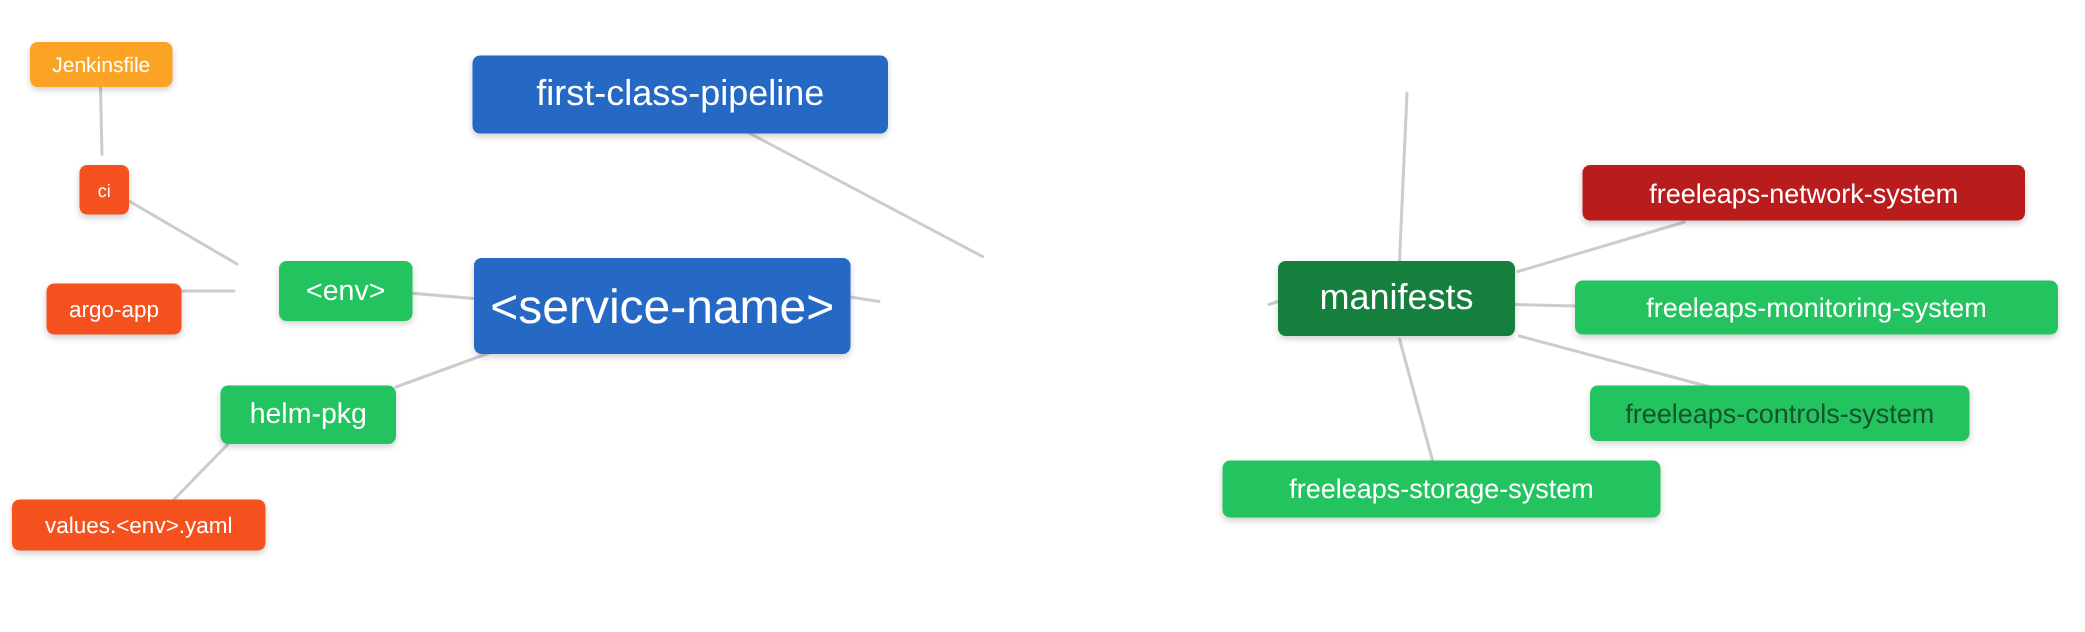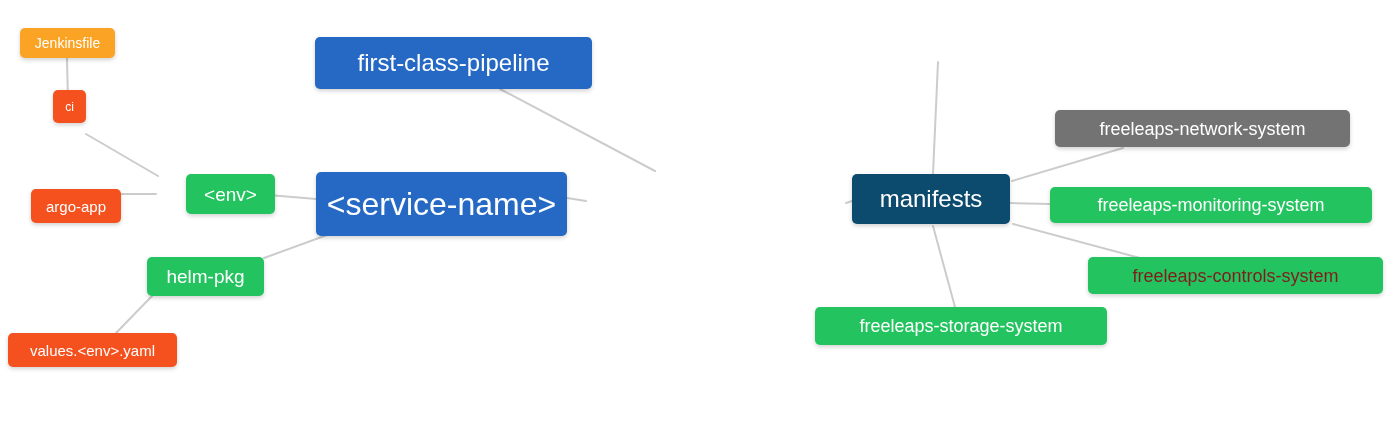--- a/index.html
+++ b/index.html
@@ -54,49 +54,49 @@
       <line x1="933" y1="174" x2="938" y2="62" stroke="#cccccc"></line>
       <line x1="1012" y1="181" x2="1123" y2="148" stroke="#cccccc"></line>
       <line x1="1010" y1="203" x2="1050" y2="204" stroke="#cccccc"></line>
       <line x1="1013" y1="224" x2="1140" y2="258" stroke="#cccccc"></line>
       <line x1="933" y1="226" x2="955" y2="307" stroke="#cccccc"></line>
     </svg>
 
 <div class="node" style="left: 20px; top: 28px; width: 95px; height: 30px; font-size: 14px; background: rgb(251, 163, 36); color: rgb(255, 255, 255);">
       <span>Jenkinsfile</span>
     </div>
-    <div class="node" style="left: 53px; top: 90px; width: 33px; height: 33px; font-size: 12px; background: rgb(244, 81, 30); color: rgb(255, 255, 255);">
+    <div class="node" style="left: 53px; top: 110px; width: 33px; height: 33px; font-size: 12px; background: rgb(244, 81, 30); color: rgb(255, 255, 255);">
       <span>ci</span>
     </div>
     <div class="node" style="left: 31px; top: 189px; width: 90px; height: 34px; font-size: 15px; background: rgb(244, 81, 30); color: rgb(255, 255, 255);">
       <span>argo-app</span>
     </div>
     <div class="node" style="left: 156px; top: 174px; width: 89px; height: 40px; font-size: 19px; background: rgb(35, 196, 95); color: rgb(255, 255, 255); margin-left: 30px;">
       <span>&lt;env&gt;</span>
     </div>
     <div class="node" style="left: 147px; top: 257px; width: 117px; height: 39px; font-size: 19px; background: rgb(35, 196, 95); color: rgb(255, 255, 255);">
       <span>helm-pkg</span>
     </div>
     <div class="node" style="left: 315px; top: 37px; width: 277px; height: 52px; font-size: 24px; background: rgb(37, 105, 196); color: rgb(255, 255, 255);">
       <span>first-class-pipeline</span>
     </div>
     <div class="node" style="left: 8px; top: 333px; width: 169px; height: 34px; font-size: 15px; background: rgb(244, 81, 30); color: rgb(255, 255, 255);">
       <span>values.&lt;env&gt;.yaml</span>
     </div>
     <div class="node" style="left: 316px; top: 172px; width: 251px; height: 64px; font-size: 32px; background: rgb(37, 105, 196); color: rgb(255, 255, 255);">
       <span>&lt;service-name&gt;</span>
     </div>
-    <div class="node" style="left: 852px; top: 174px; width: 158px; height: 50px; font-size: 24px; background: #0c4a6e; color: rgb(255, 255, 255);">
+    <div class="node" style="left: 852px; top: 174px; width: 158px; height: 50px; font-size: 24px; background: #15803d; color: rgb(255, 255, 255);">
       <span>manifests</span>
     </div>
-    <div class="node" style="left: 1055px; top: 110px; width: 295px; height: 37px; font-size: 18px; background: #737373; color: rgb(255, 255, 255);">
+    <div class="node" style="left: 1055px; top: 110px; width: 295px; height: 37px; font-size: 18px; background: #b91c1c; color: rgb(255, 255, 255);">
       <span>freeleaps-network-system</span>
     </div>
     <div class="node" style="left: 1050px; top: 187px; width: 322px; height: 36px; font-size: 18px; background: rgb(35, 196, 95); color: rgb(255, 255, 255);">
       <span>freeleaps-monitoring-system</span>
     </div>
-    <div class="node" style="left: 1088px; top: 257px; width: 295px; height: 37px; font-size: 18px; background: rgb(35, 196, 95); color: #7f1d1d;">
+    <div class="node" style="left: 1060px; top: 257px; width: 253px; height: 37px; font-size: 18px; background: rgb(35, 196, 95); color: #14532d;">
       <span>freeleaps-controls-system</span>
     </div>
     <div class="node" style="left: 815px; top: 307px; width: 292px; height: 38px; font-size: 18px; background: rgb(35, 196, 95); color: rgb(255, 255, 255);">
       <span>freeleaps-storage-system</span>
     </div>
   </div>
 
 </body></html>

